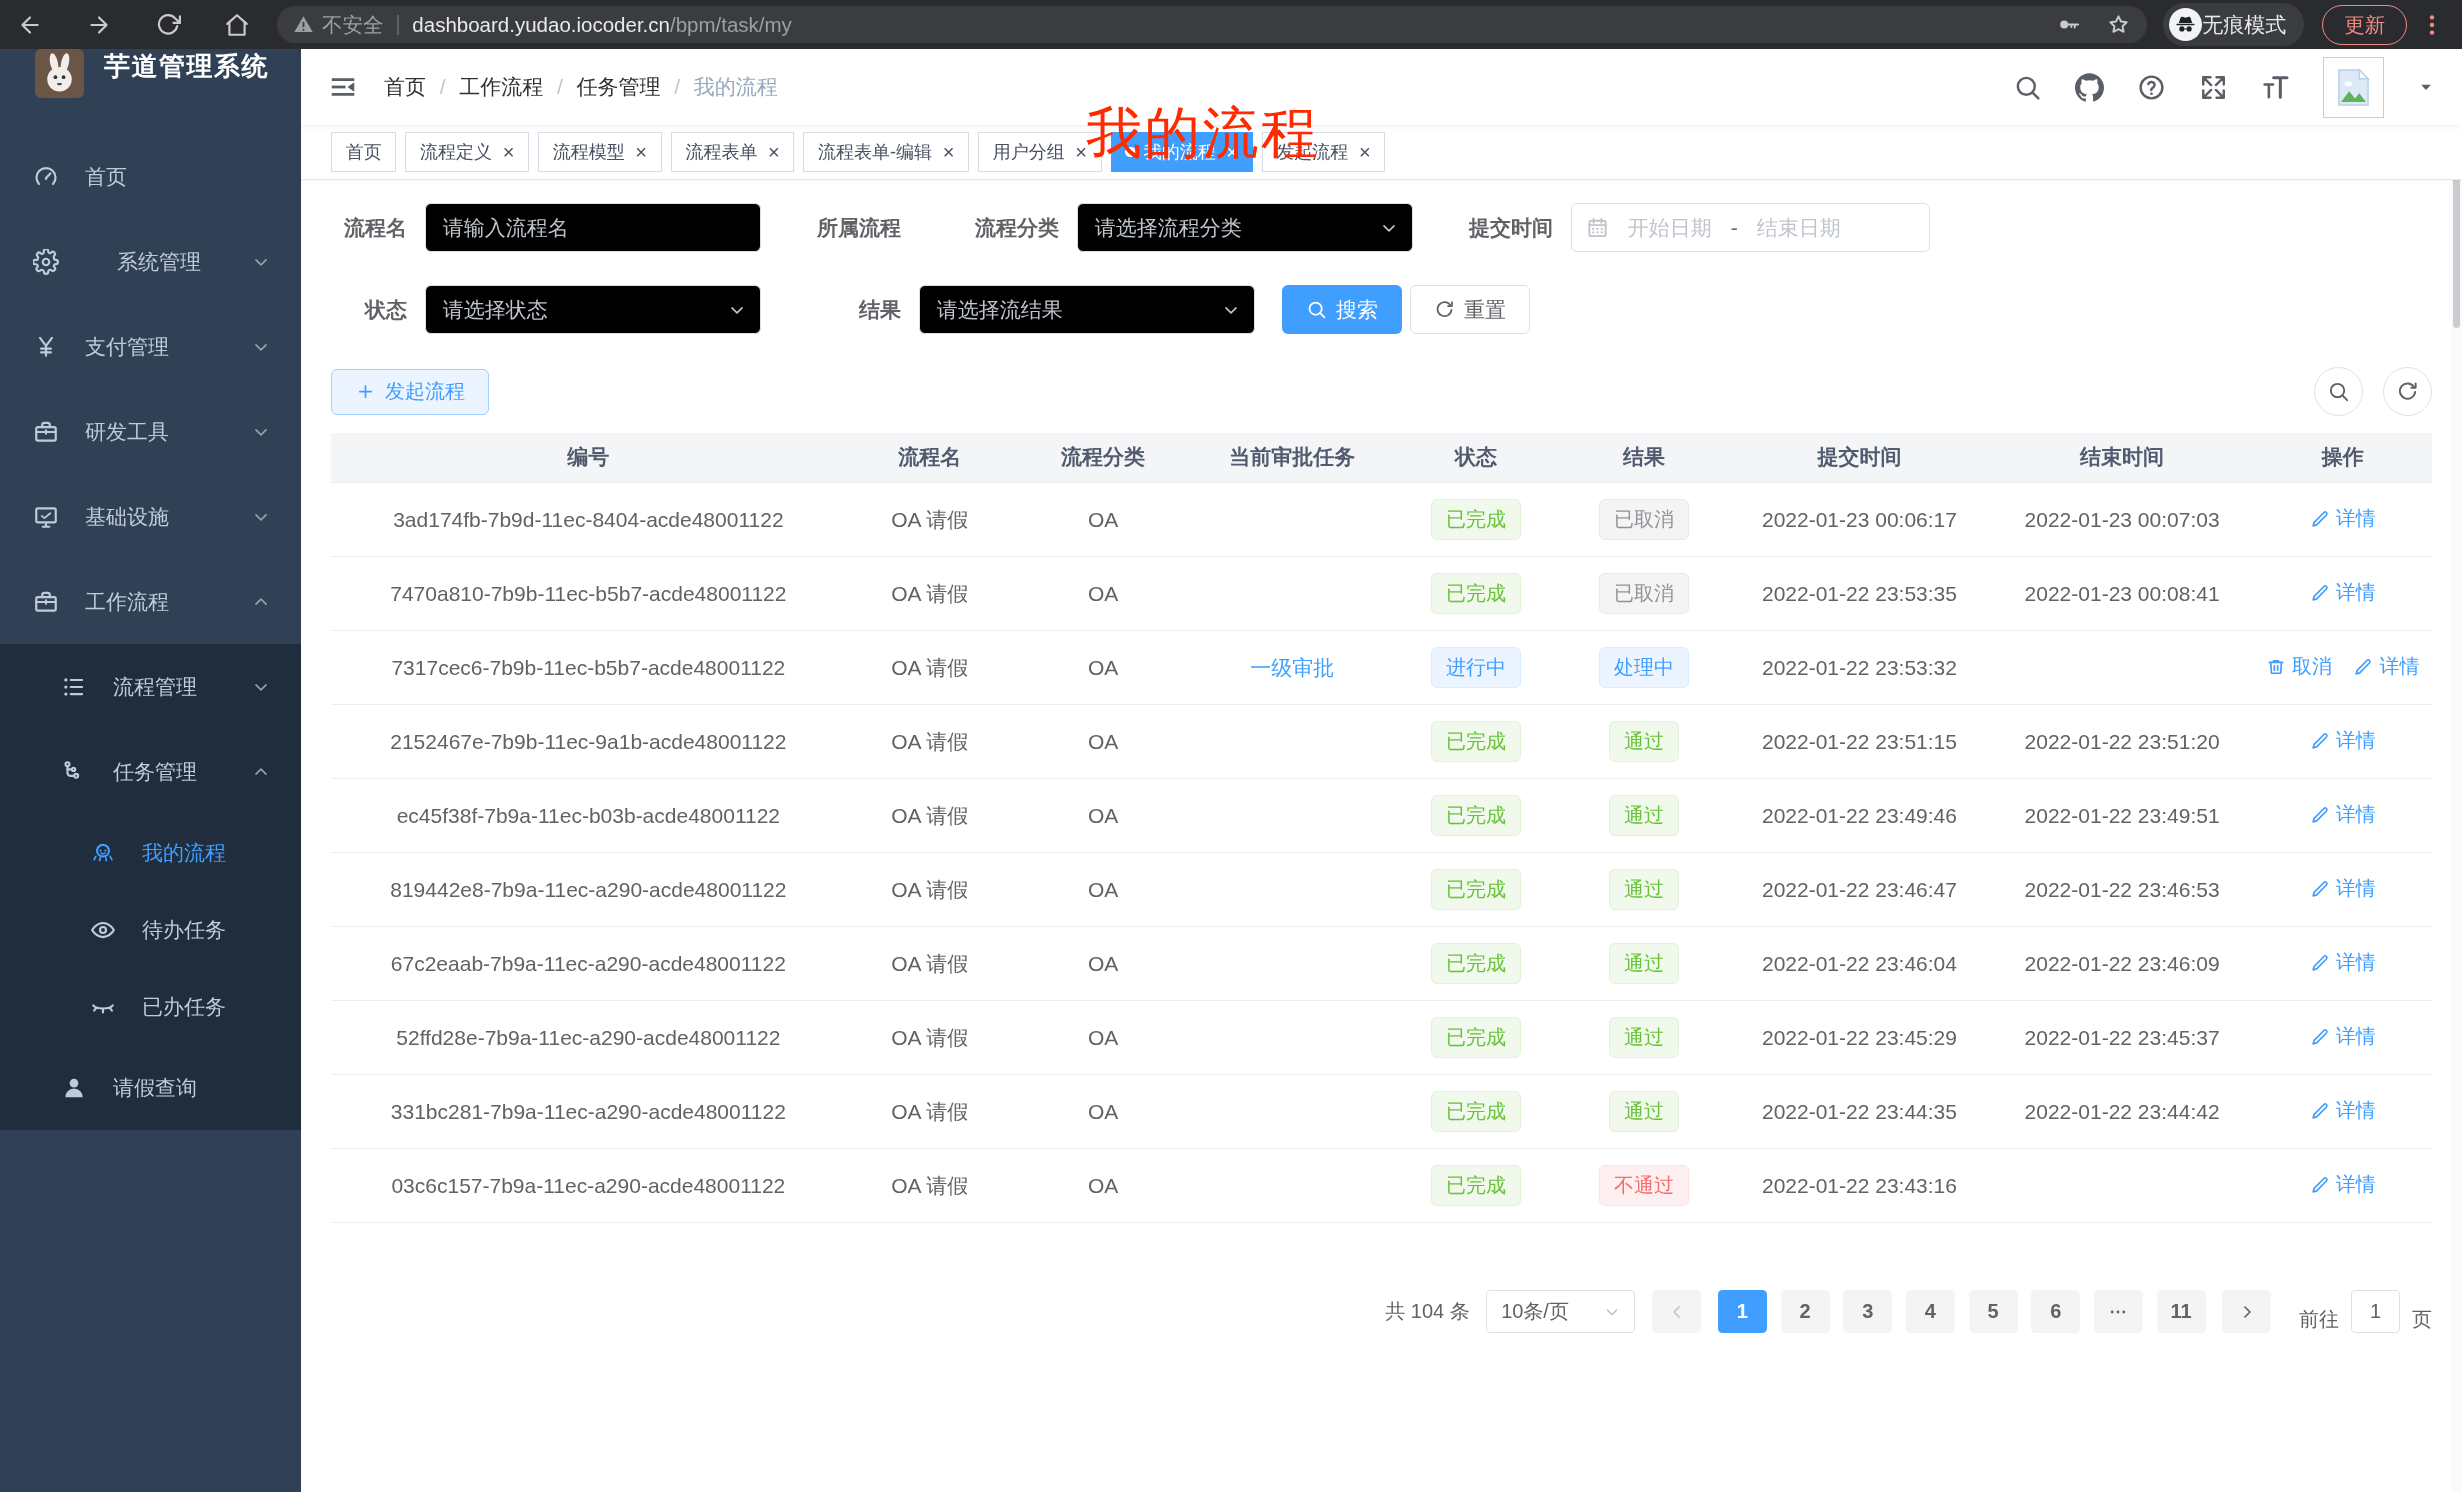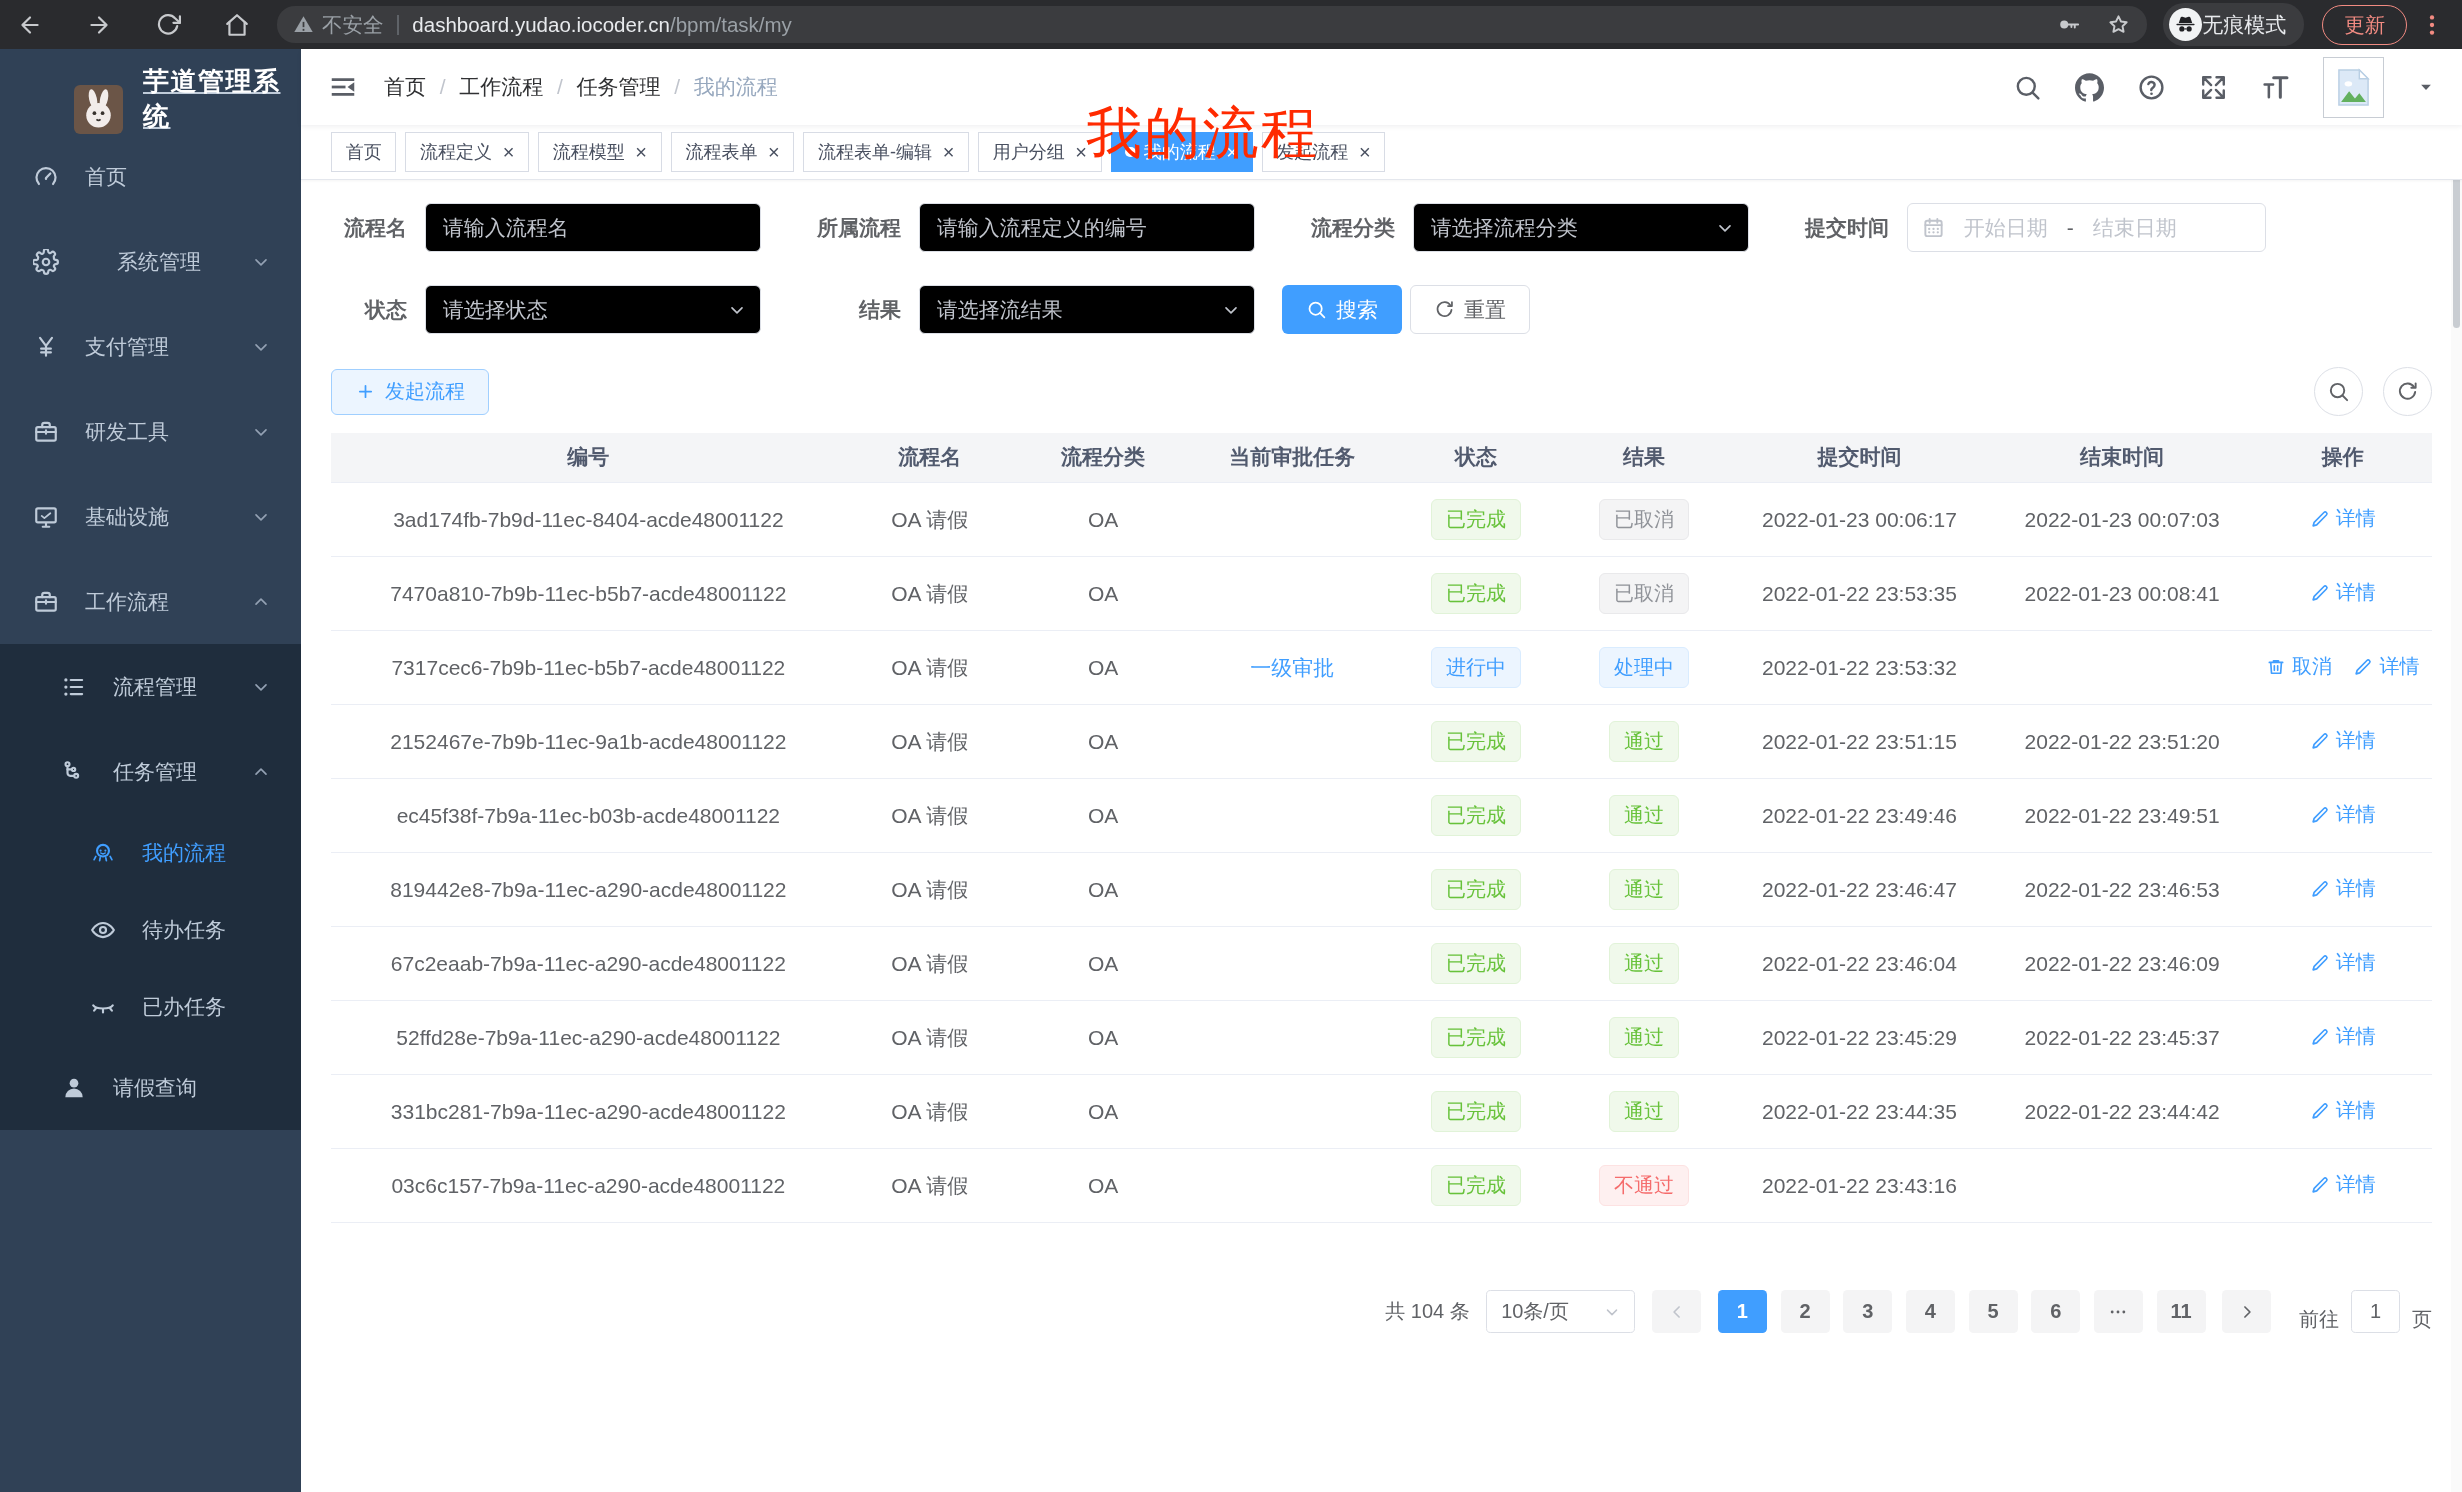--- a/index.html
+++ b/index.html
@@ -25,21 +25,21 @@
   .inc-circle { width:33px; height:33px; border-radius:50%; background:#f1f3f4; display:flex;
     align-items:center; justify-content:center; }
   .inc-circle .bicon { width:23px; height:23px; }
   .update-btn { height:40px; padding:0 21px; border:1.5px solid #f28b82; border-radius:21px; color:#f28b82;
     font-size:20.5px; display:flex; align-items:center; margin-right:12px; white-space:nowrap; }
   .menu-dots { width:26px; height:26px; color:#f28b82; }
 
   
   .app { display:flex; height:1444px; }
   .sidebar { width:301px; flex-shrink:0; background:#304156; color:#bfcbd9; }
-  .logo-row { height:85px; display:flex; align-items:flex-end; padding-left:74px; gap:20px;text-decoration:underline; }
+  .logo-row { height:85px; display:flex; align-items:flex-start; padding-left:35px; gap:20px; }
   .logo-img { width:49px; height:49px; flex-shrink:0; }
   .logo-title { color:#fff; font-size:26px; font-weight:bold; letter-spacing:1.5px; }
   .menu-item { display:flex; align-items:center; font-size:21px; cursor:pointer; position:relative;
     color:#bfcbd9; }
   .menu-item.sub { background:#1f2d3d; }
   .menu-item.active { color:#409eff; }
   .mi-icon { width:26px; height:26px; margin-right:26px; flex-shrink:0; }
   .mi-chevron { position:absolute; right:30px; width:20px; height:20px; color:#93a1b3; }
 
   .main { flex:1; background:#fff; position:relative; display:flex; flex-direction:column; }
@@ -496,21 +496,20 @@
     <section class="content">
 
       <form class="filters">
         <div class="f-row">
           <div class="f-group">
             <span class="f-label w3">流程名</span>
             <input class="f-input" placeholder="请输入流程名" style="">
           </div>
           <div class="f-group">
             <span class="f-label w4">所属流程</span>
-            <input class="f-input" placeholder="请输入流程定义的编号" style="">
           </div>
           <div class="f-group">
             <span class="f-label w4">流程分类</span>
             <span class="select-wrap">
               <input class="f-input" readonly="" placeholder="请选择流程分类" style="">
               <span class="sel-chevron">
                   <svg viewBox="0 0 24 24" fill="none" stroke="currentColor" stroke-width="2" stroke-linecap="round" stroke-linejoin="round">
                     <path d="M6 9.5l6 6 6-6"></path>
                   </svg>
                 </span>

